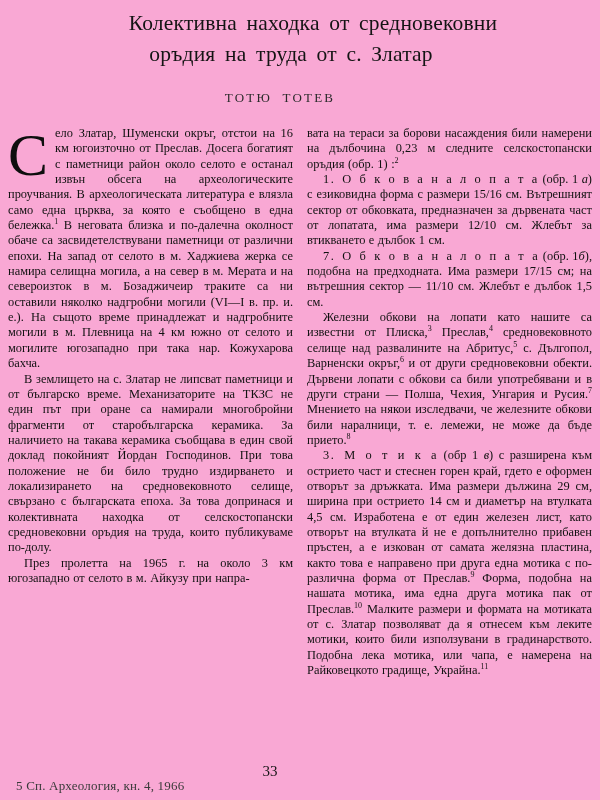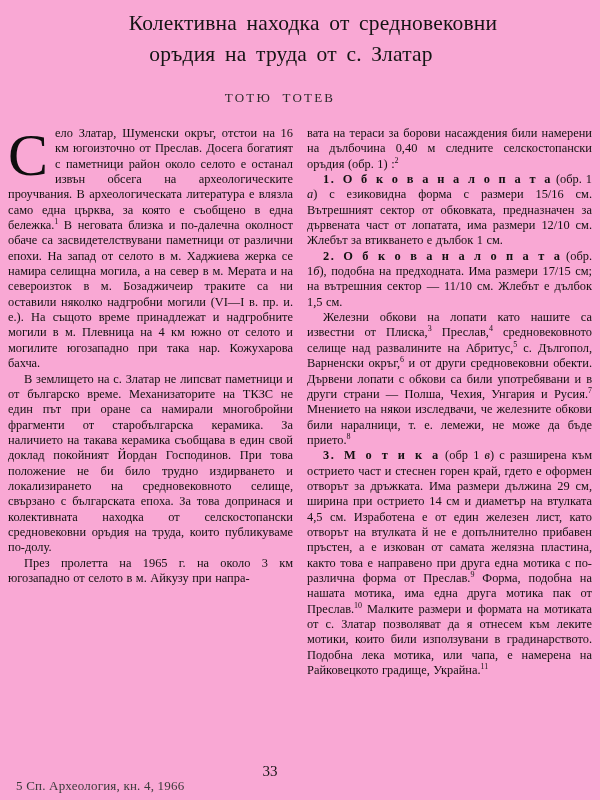--- a/index.html
+++ b/index.html
@@ -80,21 +80,20 @@
     padding: 2px 7px 0 0;
     margin-top: 1px;
     font-family: "Liberation Serif", "DejaVu Serif", serif;
     color: #0e0e0e;
   }
 
   
   .spaced {
     letter-spacing: 1.6px;
     word-spacing: 2px;
-    font-weight: bold;
   }
   .ital { font-style: italic; }
   sup {
     font-size: 8px;
     vertical-align: super;
     line-height: 0;
   }
 
   
   .footer {
@@ -142,25 +141,25 @@
 
 
       <p>В землището на с. Златар не липсват паметници и от българско време. Механизаторите на ТКЗС не един път при оране са намирали многобройни фрагменти от старобългарска керамика. За наличието на такава керамика съобщава в един свой доклад покойният Йордан Господинов. При това положение не би било трудно издирването и локализирането на средновековното селище, свързано с българската епоха. За това допринася и колективната находка от селскостопански средновековни оръдия на труда, които публикуваме по-долу.</p>
 
       <p>През пролетта на 1965 г. на около 3 км югозападно от селото в м. Айкузу при напра-</p>
 
     </div>
 
     <div class="col">
 
-      <p class="noindent"><span>вата на тераси за борови насаждения били намерени на дълбочина 0,40 м следните селскостопански оръдия (обр. 1) :</span><sup>2</sup></p>
+      <p class="noindent"><span>вата на тераси за борови насаждения били намерени на дълбочина 0,23 м следните селскостопански оръдия (обр. 1) :</span><sup>2</sup></p>
 
       <p><span class="spaced">1. О б к о в а  н а  л о п а т а</span><span> (обр. 1 </span><span class="ital">а</span><span>) с езиковидна форма с размери 15/16 см. Вътрешният сектор от обковката, предназначен за дървената част от лопатата, има размери 12/10 см. Жлебът за втикването е дълбок 1 см.</span></p>
 
-      <p><span class="spaced">2. О б к о в а  н а  л о п а т а</span><span> (обр. 1</span><span class="ital">б</span><span>), подобна на предходната. Има размери 17/15 см; на вътрешния сектор — 11/10 см. Жлебът е дълбок 1,5 см.</span></p>
+      <p><span class="spaced">7. О б к о в а  н а  л о п а т а</span><span> (обр. 1</span><span class="ital">б</span><span>), подобна на предходната. Има размери 17/15 см; на вътрешния сектор — 11/10 см. Жлебът е дълбок 1,5 см.</span></p>
 
       <p><span>Железни обкови на лопати като нашите са известни от Плиска,</span><sup>3</sup><span> Преслав,</span><sup>4</sup><span> средновековното селище над развалините на Абритус,</span><sup>5</sup><span> с. Дългопол, Варненски окръг,</span><sup>6</sup><span> и от други средновековни обекти. Дървени лопати с обкови са били употребявани и в други страни — Полша, Чехия, Унгария и Русия.</span><sup>7</sup><span> Мнението на някои изследвачи, че железните обкови били наралници, т. е. лемежи, не може да бъде прието.</span><sup>8</sup></p>
 
       <p><span class="spaced">3. М о т и к а</span><span> (обр 1 </span><span class="ital">в</span><span>) с разширена към острието част и стеснен горен край, гдето е оформен отворът за дръжката. Има размери дължина 29 см, ширина при острието 14 см и диаметър на втулката 4,5 см. Изработена е от един железен лист, като отворът на втулката й не е допълнително прибавен пръстен, а е изкован от самата желязна пластина, както това е направено при друга една мотика с по-различна форма от Преслав.</span><sup>9</sup><span> Форма, подобна на нашата мотика, има една друга мотика пак от Преслав.</span><sup>10</sup><span> Малките размери и формата на мотиката от с. Златар позволяват да я отнесем към леките мотики, които били използувани в градинарството. Подобна лека мотика, или чапа, е намерена на Райковецкото градище, Украйна.</span><sup>11</sup></p>
 
     </div>
   </div>
 
   <div class="footer">
     <div class="page-number">33</div>

